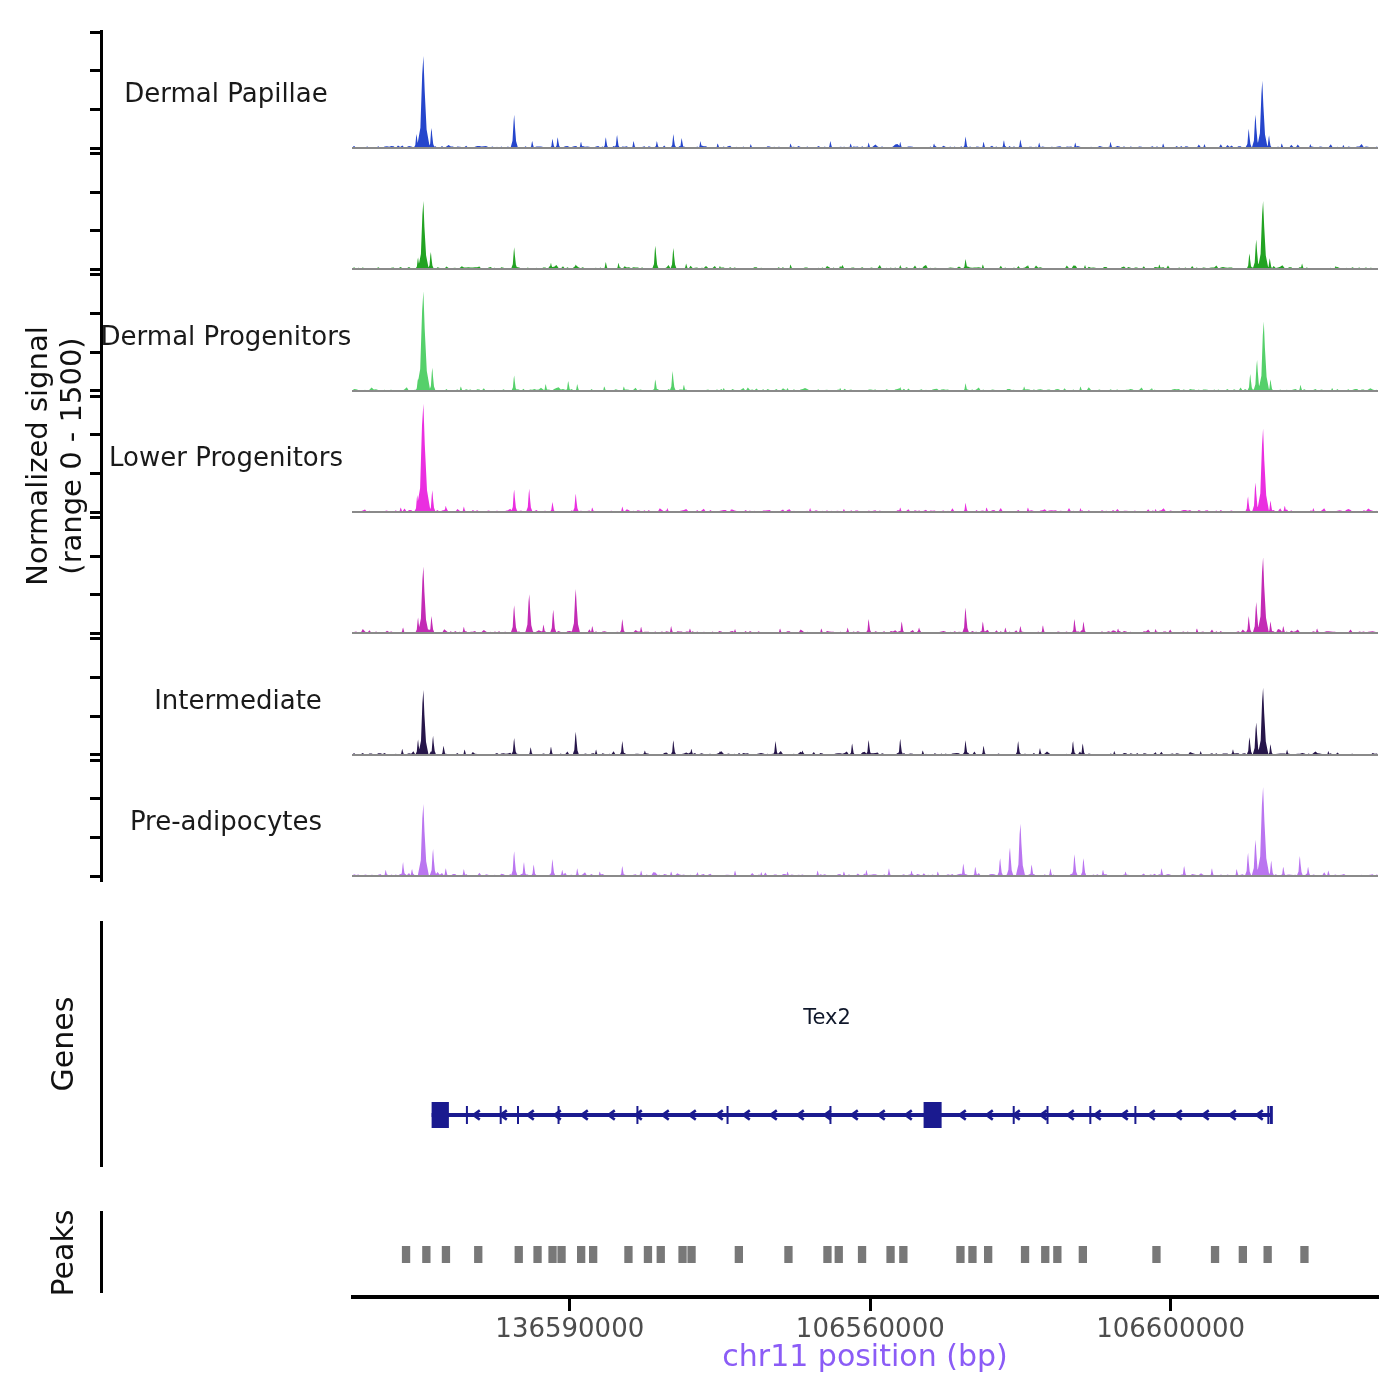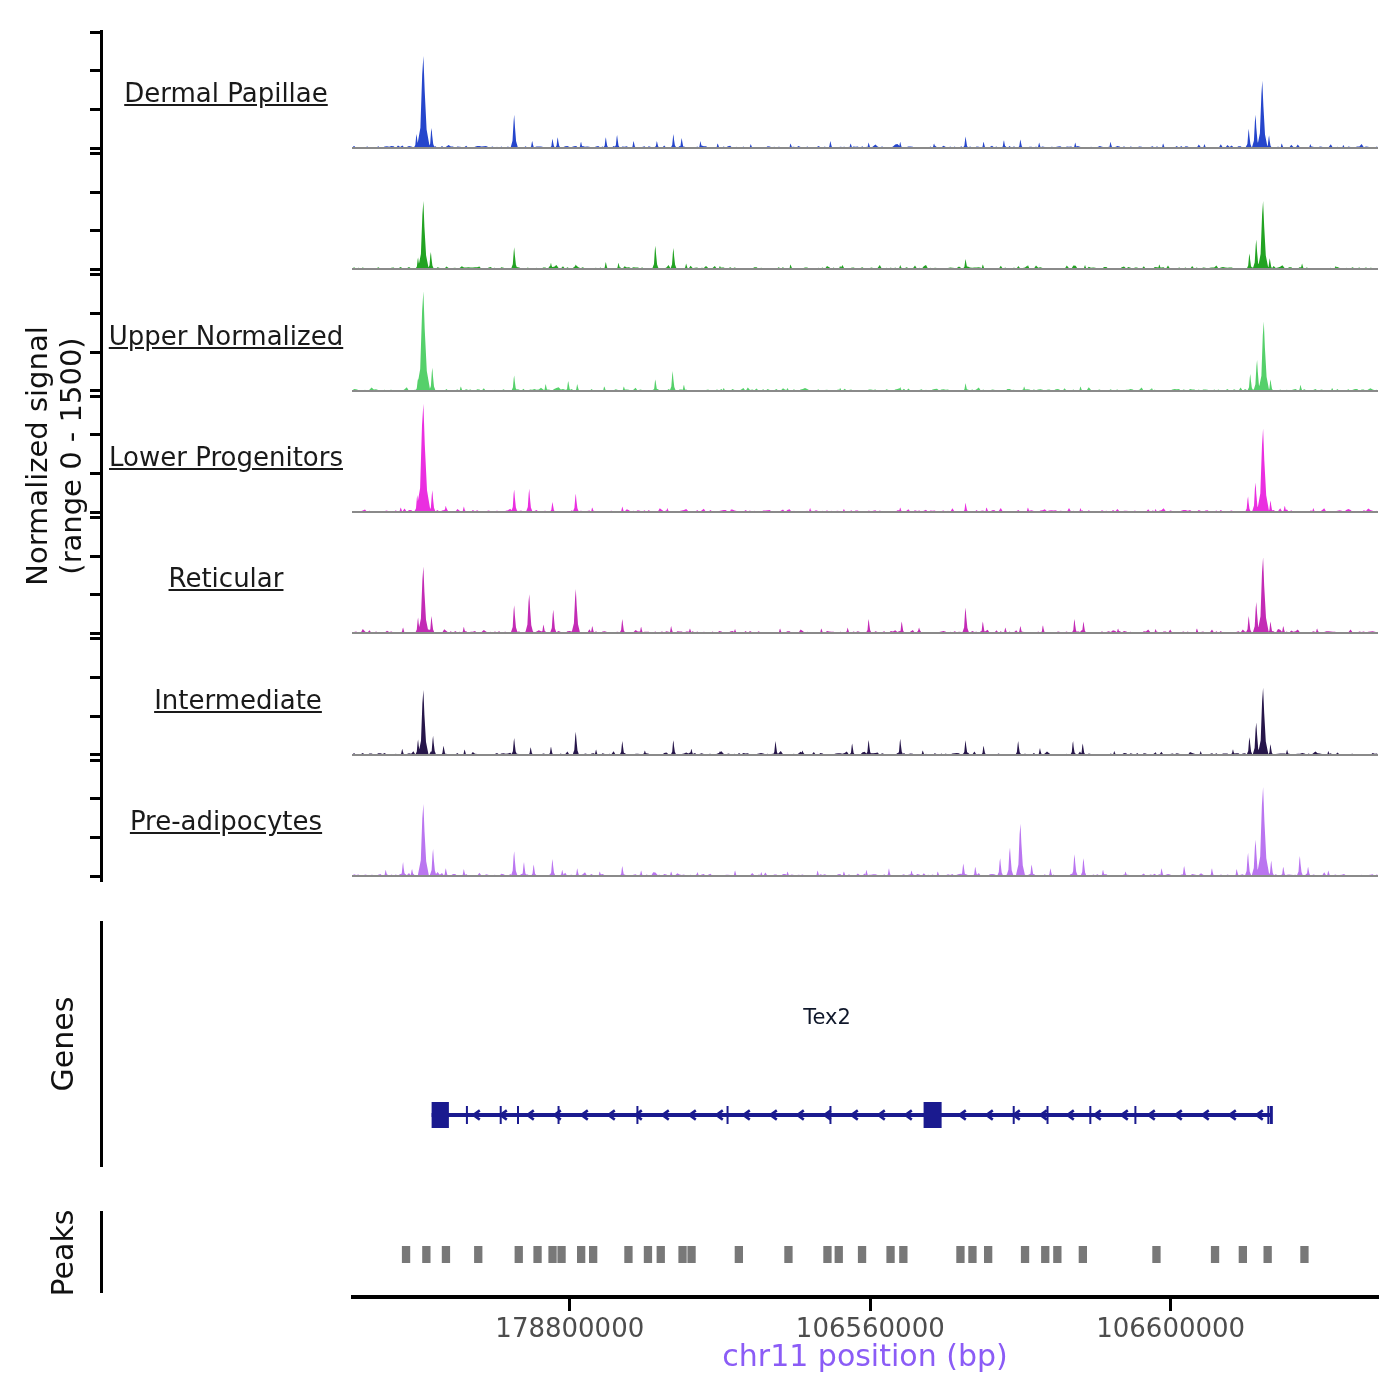--- a/index.html
+++ b/index.html
@@ -3,21 +3,21 @@
 <meta charset="utf-8">
 <style>
   html,body{margin:0;padding:0;background:#ffffff;}
   body{width:1400px;height:1400px;overflow:hidden;
        font-family:"DejaVu Sans","Liberation Sans",sans-serif;color:#1a1a1a;}
   #figure{position:relative;width:1400px;height:1400px;background:#fff;}
   .abs{position:absolute;}
   .rot{transform:translate(-50%,-50%) rotate(-90deg);transform-origin:center center;}
   .ylab{font-size:29px;line-height:34px;text-align:center;color:#111;white-space:nowrap;}
   .seclab{font-size:30px;color:#111;white-space:nowrap;}
-  .tracklab{width:252px;text-align:center;font-size:26px;line-height:32px;color:#1a1a1a;white-space:nowrap;text-decoration:underline;}
+  .tracklab{width:252px;text-align:center;font-size:26px;line-height:32px;color:#1a1a1a;white-space:nowrap;}
   .spine{background:#000;}
   .ytick{background:#000;height:3px;width:11px;}
   .xaxis-line{background:#000;height:4px;}
   .xtick{background:#000;width:3px;height:12px;}
   .xticklab{font-size:26px;color:#4d4d4d;transform:translateX(-50%);white-space:nowrap;}
   .xtitle{font-size:30px;color:#8b5cf6;transform:translateX(-50%);white-space:nowrap;}
   .genelab{font-size:21px;color:#0f172a;transform:translateX(-50%);white-space:nowrap;}
   svg{display:block;}
 </style>
 </head>
@@ -55,41 +55,40 @@
     </svg>
     <div class="abs ytick" style="left:90px;top:267.8px;"></div>
     <div class="abs ytick" style="left:90px;top:229.2px;"></div>
     <div class="abs ytick" style="left:90px;top:190.5px;"></div>
     <div class="abs ytick" style="left:90px;top:151.8px;"></div>
     <svg width="1026" height="120" style="position: absolute; left: 352px; top: 152.3px;">
       <path d="M0,117L2.0,115.2L4.2,116.8L6.4,115.8L8.6,116.6L10.8,115.5L13.0,116.5L15.2,117.0L17.4,116.7L19.6,117.0L21.8,117.0L24.0,116.7L26.2,115.3L28.4,116.4L30.6,117.0L32.8,116.0L35.0,117.0L37.2,117.0L39.4,115.8L41.6,115.6L43.8,117.0L46.0,117.0L48.2,115.1L50.4,115.9L52.6,116.1L54.8,116.3L57.0,115.0L59.2,116.4L61.4,116.6L63.6,117.0L65.8,116.8L68.0,116.8L70.2,116.9L72.4,116.4L74.6,115.0L76.8,115.7L79.0,117.0L81.2,117.0L83.4,117.0L85.6,115.2L87.8,116.1L90.0,116.1L92.2,117.0L94.4,114.5L96.6,116.1L98.8,116.9L101.0,116.1L103.2,115.7L105.4,116.8L107.6,115.9L109.8,114.2L112.0,115.4L114.2,115.5L116.4,115.2L118.6,115.4L120.8,115.6L123.0,115.3L125.2,115.2L127.4,114.6L129.6,116.9L131.8,117.0L134.0,116.7L136.2,115.8L138.4,115.1L140.6,116.3L142.8,115.8L145.0,117.0L147.2,117.0L149.4,115.2L151.6,115.8L153.8,117.0L156.0,116.9L158.2,116.8L160.4,117.0L162.6,117.0L164.8,115.1L167.0,115.5L169.2,116.3L171.4,117.0L173.6,117.0L175.8,115.6L178.0,116.7L180.2,115.9L182.4,117.0L184.6,115.8L186.8,117.0L189.0,117.0L191.2,115.4L193.4,115.6L195.6,117.0L197.8,114.0L200.0,115.1L202.2,114.7L204.4,113.0L206.6,116.0L208.8,116.5L211.0,114.2L213.2,117.0L215.4,115.2L217.6,116.6L219.8,117.0L222.0,115.0L224.2,113.6L226.4,115.2L228.6,116.2L230.8,115.3L233.0,116.4L235.2,116.8L237.4,117.0L239.6,116.3L241.8,116.3L244.0,115.8L246.2,117.0L248.4,115.5L250.6,116.9L252.8,116.0L255.0,117.0L257.2,116.5L259.4,116.2L261.6,116.3L263.8,116.2L266.0,117.0L268.2,115.3L270.4,117.0L272.6,114.3L274.8,115.5L277.0,115.3L279.2,116.3L281.4,115.2L283.6,115.5L285.8,115.4L288.0,116.2L290.2,115.5L292.4,116.6L294.6,117.0L296.8,116.9L299.0,115.9L301.2,117.0L303.4,117.0L305.6,115.5L307.8,116.7L310.0,117.0L312.2,116.4L314.4,115.5L316.6,113.1L318.8,117.0L321.0,117.0L323.2,116.4L325.4,116.0L327.6,116.9L329.8,117.0L332.0,115.9L334.2,115.7L336.4,117.0L338.6,113.8L340.8,116.2L343.0,115.8L345.2,115.4L347.4,117.0L349.6,115.8L351.8,116.0L354.0,114.0L356.2,116.1L358.4,116.0L360.6,116.1L362.8,114.0L365.0,117.0L367.2,117.0L369.4,115.4L371.6,115.6L373.8,116.4L376.0,116.6L378.2,115.3L380.4,116.6L382.6,115.5L384.8,116.3L387.0,116.9L389.2,117.0L391.4,116.6L393.6,116.2L395.8,117.0L398.0,116.1L400.2,116.5L402.4,115.3L404.6,115.3L406.8,117.0L409.0,115.7L411.2,116.2L413.4,116.0L415.6,117.0L417.8,117.0L420.0,116.0L422.2,117.0L424.4,117.0L426.6,115.3L428.8,116.6L431.0,115.2L433.2,117.0L435.4,117.0L437.6,116.1L439.8,117.0L442.0,117.0L444.2,117.0L446.4,116.5L448.6,116.4L450.8,116.3L453.0,115.4L455.2,115.5L457.4,116.7L459.6,115.9L461.8,115.9L464.0,117.0L466.2,115.7L468.4,116.4L470.6,115.5L472.8,117.0L475.0,114.0L477.2,115.3L479.4,116.7L481.6,115.6L483.8,117.0L486.0,116.5L488.2,117.0L490.4,113.1L492.6,117.0L494.8,117.0L497.0,117.0L499.2,115.7L501.4,115.4L503.6,116.3L505.8,116.3L508.0,116.2L510.2,115.2L512.4,116.4L514.6,117.0L516.8,117.0L519.0,115.4L521.2,116.1L523.4,116.6L525.6,115.9L527.8,113.1L530.0,117.0L532.2,116.7L534.4,115.8L536.6,117.0L538.8,115.6L541.0,117.0L543.2,115.5L545.4,117.0L547.6,116.1L549.8,115.7L552.0,117.0L554.2,115.2L556.4,116.0L558.6,117.0L560.8,116.5L563.0,113.6L565.2,117.0L567.4,115.7L569.6,117.0L571.8,114.3L574.0,113.0L576.2,117.0L578.4,115.7L580.6,116.8L582.8,115.8L585.0,115.9L587.2,117.0L589.4,116.2L591.6,116.7L593.8,116.2L596.0,116.1L598.2,115.4L600.4,115.8L602.6,116.1L604.8,115.9L607.0,114.5L609.2,115.9L611.4,116.0L613.6,114.7L615.8,114.6L618.0,115.4L620.2,115.8L622.4,115.6L624.6,115.5L626.8,115.3L629.0,115.8L631.2,117.0L633.4,117.0L635.6,116.9L637.8,115.9L640.0,116.6L642.2,117.0L644.4,116.9L646.6,117.0L648.8,113.8L651.0,117.0L653.2,115.4L655.4,117.0L657.6,116.0L659.8,117.0L662.0,115.5L664.2,117.0L666.4,114.1L668.6,116.9L670.8,116.0L673.0,115.4L675.2,113.7L677.4,116.7L679.6,117.0L681.8,116.7L684.0,113.5L686.2,115.7L688.4,115.2L690.6,116.0L692.8,117.0L695.0,116.4L697.2,117.0L699.4,117.0L701.6,116.5L703.8,116.3L706.0,117.0L708.2,116.2L710.4,116.5L712.6,117.0L714.8,113.4L717.0,116.2L719.2,117.0L721.4,113.5L723.6,113.8L725.8,117.0L728.0,116.7L730.2,116.8L732.4,116.8L734.6,117.0L736.8,114.7L739.0,115.7L741.2,115.6L743.4,115.8L745.6,117.0L747.8,116.8L750.0,116.5L752.2,115.1L754.4,115.1L756.6,117.0L758.8,117.0L761.0,116.9L763.2,116.3L765.4,116.7L767.6,116.9L769.8,115.3L772.0,114.6L774.2,116.4L776.4,115.1L778.6,115.7L780.8,116.7L783.0,115.5L785.2,115.5L787.4,116.9L789.6,117.0L791.8,114.3L794.0,117.0L796.2,116.3L798.4,116.3L800.6,117.0L802.8,115.0L805.0,115.2L807.2,115.7L809.4,115.4L811.6,115.3L813.8,117.0L816.0,113.6L818.2,117.0L820.4,116.8L822.6,117.0L824.8,117.0L827.0,115.4L829.2,116.2L831.4,116.5L833.6,115.5L835.8,117.0L838.0,117.0L840.2,113.9L842.4,117.0L844.6,115.6L846.8,116.6L849.0,116.4L851.2,115.5L853.4,115.7L855.6,117.0L857.8,115.7L860.0,115.5L862.2,115.5L864.4,113.6L866.6,116.8L868.8,115.4L871.0,115.1L873.2,115.5L875.4,115.8L877.6,115.4L879.8,115.6L882.0,116.5L884.2,116.7L886.4,116.5L888.6,116.7L890.8,116.2L893.0,116.6L895.2,116.2L897.4,115.4L899.6,115.2L901.8,115.8L904.0,115.3L906.2,115.4L908.4,114.3L910.6,117.0L912.8,116.3L915.0,116.5L917.2,116.3L919.4,117.0L921.6,113.9L923.8,116.1L926.0,115.4L928.2,114.7L930.4,113.3L932.6,116.0L934.8,117.0L937.0,115.2L939.2,115.3L941.4,116.7L943.6,116.9L945.8,116.4L948.0,115.0L950.2,116.2L952.4,117.0L954.6,115.4L956.8,116.3L959.0,117.0L961.2,117.0L963.4,116.5L965.6,116.3L967.8,116.0L970.0,117.0L972.2,117.0L974.4,117.0L976.6,117.0L978.8,115.7L981.0,117.0L983.2,115.6L985.4,115.1L987.6,115.9L989.8,117.0L992.0,117.0L994.2,115.7L996.4,117.0L998.6,116.3L1000.8,115.3L1003.0,117.0L1005.2,116.2L1007.4,115.4L1009.6,117.0L1011.8,116.2L1014.0,115.4L1016.2,116.6L1018.4,115.7L1020.6,115.9L1022.8,117.0L1025.0,116.7L1026,117Z" fill="#22a322" stroke="none"></path>
       <path d="M63.3,117L64.9,114.4L65.6,107.7L66.1,105.4L66.6,109.8L67.5,114.7L68.8,117ZM65.9,117L68.9,102.0L70.4,62.6L71.4,48.9L72.4,74.8L74.1,103.4L76.8,117ZM75.9,117L77.5,113.3L78.3,103.4L78.9,100.0L79.5,106.5L80.4,113.6L81.9,117ZM159.0,117L160.8,112.2L161.7,99.7L162.2,95.3L162.9,103.6L163.9,112.7L165.5,117ZM196.5,117L197.9,115.6L198.6,112.1L199.0,110.8L199.5,113.2L200.3,115.8L201.5,117ZM221.4,117L222.7,116.0L223.4,113.3L223.8,112.4L224.3,114.1L225.0,116.1L226.2,117ZM251.3,117L252.7,115.5L253.4,111.4L253.9,110.0L254.4,112.7L255.1,115.6L256.4,117ZM264.1,117L265.5,115.6L266.2,112.1L266.6,110.8L267.1,113.2L267.9,115.8L269.1,117ZM300.1,117L302.0,111.9L302.8,98.4L303.4,93.8L304.1,102.6L305.1,112.4L306.7,117ZM318.3,117L320.0,112.4L320.9,100.3L321.5,96.1L322.1,104.1L323.1,112.8L324.7,117ZM331.8,117L333.1,115.8L333.8,112.7L334.2,111.6L334.7,113.6L335.5,115.9L336.7,117ZM365.7,117L367.0,116.3L367.6,114.5L368.0,113.9L368.5,115.1L369.2,116.4L370.4,117ZM436.2,117L437.6,116.0L438.2,113.3L438.6,112.4L439.1,114.1L439.9,116.1L441.1,117ZM485.9,117L487.2,116.3L487.8,114.5L488.2,113.9L488.7,115.1L489.4,116.4L490.6,117ZM545.9,117L547.2,116.1L547.9,113.9L548.3,113.1L548.8,114.6L549.5,116.2L550.7,117ZM611.0,117L612.4,114.8L613.2,109.0L613.6,106.9L614.2,110.8L615.0,115.0L616.3,117ZM628.5,117L629.8,116.0L630.5,113.3L630.9,112.4L631.4,114.1L632.1,116.1L633.3,117ZM673.6,117L674.9,116.1L675.6,113.9L676.0,113.1L676.5,114.6L677.2,116.2L678.4,117ZM730.7,117L732.0,116.1L732.6,113.9L733.1,113.1L733.5,114.6L734.3,116.2L735.5,117ZM805.0,117L806.3,116.0L807.0,113.3L807.4,112.4L807.9,114.1L808.6,116.1L809.9,117ZM894.6,117L896.2,113.6L897.0,104.6L897.6,101.5L898.1,107.4L899.0,113.9L900.5,117ZM900.7,117L902.7,110.5L903.7,93.5L904.3,87.6L905.0,98.8L906.1,111.1L907.9,117ZM905.7,117L908.6,102.0L910.1,62.6L911.1,48.9L912.2,74.8L913.8,103.4L916.5,117ZM915.1,117L916.6,114.6L917.4,108.3L917.8,106.2L918.4,110.3L919.2,114.8L920.6,117ZM947.7,117L949.0,115.8L949.7,112.7L950.1,111.6L950.6,113.6L951.4,115.9L952.6,117ZM981.6,117L982.9,116.3L983.5,114.5L983.9,113.9L984.4,115.1L985.1,116.4L986.3,117Z" fill="#22a322" stroke="none"></path>
       <line x1="0" y1="117" x2="1026" y2="117" stroke="#8a8a8a" stroke-width="1.8"></line>
     </svg>
-    <div class="abs tracklab" style="left:100px;top:319.7px;">Upper Normalized</div>
+    <div class="abs tracklab" style="left:100px;top:319.7px;">Dermal Progenitors</div>
     <div class="abs ytick" style="left:90px;top:389.2px;"></div>
     <div class="abs ytick" style="left:90px;top:350.5px;"></div>
     <div class="abs ytick" style="left:90px;top:311.8px;"></div>
     <div class="abs ytick" style="left:90px;top:273.2px;"></div>
     <svg width="1026" height="120" style="position: absolute; left: 352px; top: 273.7px;">
       <path d="M0,117L2.0,115.1L4.2,115.3L6.4,115.9L8.6,117.0L10.8,116.8L13.0,115.7L15.2,117.0L17.4,115.8L19.6,113.4L21.8,115.6L24.0,115.2L26.2,116.0L28.4,117.0L30.6,116.2L32.8,115.7L35.0,116.8L37.2,116.1L39.4,115.7L41.6,116.9L43.8,115.9L46.0,116.4L48.2,116.2L50.4,116.7L52.6,115.2L54.8,113.3L57.0,117.0L59.2,117.0L61.4,116.1L63.6,115.7L65.8,117.0L68.0,117.0L70.2,116.8L72.4,115.7L74.6,116.8L76.8,115.7L79.0,115.1L81.2,116.2L83.4,117.0L85.6,117.0L87.8,117.0L90.0,116.2L92.2,117.0L94.4,115.0L96.6,117.0L98.8,117.0L101.0,117.0L103.2,116.2L105.4,115.5L107.6,116.6L109.8,116.5L112.0,116.2L114.2,115.3L116.4,115.9L118.6,115.5L120.8,117.0L123.0,117.0L125.2,115.2L127.4,115.4L129.6,116.8L131.8,114.2L134.0,116.9L136.2,116.8L138.4,116.1L140.6,117.0L142.8,115.8L145.0,117.0L147.2,117.0L149.4,116.6L151.6,115.3L153.8,116.7L156.0,116.1L158.2,116.8L160.4,117.0L162.6,117.0L164.8,115.3L167.0,115.5L169.2,117.0L171.4,114.7L173.6,116.9L175.8,117.0L178.0,115.4L180.2,115.8L182.4,115.1L184.6,115.7L186.8,115.6L189.0,113.7L191.2,115.4L193.4,116.8L195.6,115.4L197.8,115.7L200.0,116.5L202.2,115.1L204.4,114.0L206.6,113.3L208.8,115.6L211.0,115.1L213.2,115.7L215.4,116.1L217.6,115.9L219.8,115.0L222.0,117.0L224.2,115.8L226.4,116.8L228.6,117.0L230.8,116.5L233.0,117.0L235.2,116.7L237.4,116.9L239.6,115.1L241.8,117.0L244.0,116.3L246.2,116.7L248.4,116.9L250.6,116.4L252.8,116.1L255.0,116.7L257.2,115.9L259.4,117.0L261.6,116.2L263.8,115.3L266.0,115.9L268.2,116.0L270.4,117.0L272.6,115.4L274.8,115.4L277.0,115.8L279.2,117.0L281.4,115.7L283.6,113.8L285.8,117.0L288.0,115.5L290.2,115.9L292.4,116.4L294.6,116.4L296.8,116.7L299.0,116.5L301.2,115.7L303.4,115.5L305.6,115.1L307.8,116.5L310.0,116.1L312.2,117.0L314.4,117.0L316.6,115.1L318.8,116.5L321.0,116.2L323.2,116.4L325.4,116.7L327.6,115.4L329.8,115.5L332.0,116.3L334.2,115.5L336.4,117.0L338.6,116.2L340.8,116.9L343.0,116.3L345.2,116.5L347.4,117.0L349.6,117.0L351.8,116.4L354.0,116.1L356.2,115.4L358.4,117.0L360.6,116.5L362.8,116.5L365.0,115.4L367.2,116.5L369.4,115.1L371.6,117.0L373.8,115.9L376.0,116.1L378.2,117.0L380.4,115.0L382.6,115.9L384.8,117.0L387.0,116.7L389.2,115.4L391.4,114.1L393.6,117.0L395.8,113.4L398.0,115.9L400.2,115.6L402.4,116.2L404.6,114.4L406.8,117.0L409.0,116.5L411.2,115.2L413.4,117.0L415.6,115.1L417.8,116.0L420.0,117.0L422.2,116.3L424.4,115.0L426.6,116.7L428.8,116.6L431.0,114.2L433.2,115.8L435.4,115.7L437.6,116.9L439.8,116.8L442.0,115.2L444.2,117.0L446.4,116.7L448.6,115.6L450.8,115.1L453.0,114.1L455.2,115.1L457.4,116.2L459.6,117.0L461.8,116.7L464.0,117.0L466.2,115.3L468.4,117.0L470.6,117.0L472.8,116.0L475.0,115.8L477.2,116.2L479.4,116.3L481.6,117.0L483.8,116.7L486.0,115.5L488.2,116.0L490.4,116.9L492.6,114.7L494.8,116.5L497.0,115.9L499.2,115.6L501.4,117.0L503.6,117.0L505.8,117.0L508.0,117.0L510.2,116.8L512.4,117.0L514.6,117.0L516.8,115.5L519.0,115.5L521.2,116.1L523.4,115.4L525.6,117.0L527.8,115.9L530.0,117.0L532.2,117.0L534.4,115.3L536.6,116.0L538.8,116.8L541.0,117.0L543.2,115.4L545.4,115.1L547.6,114.2L549.8,116.6L552.0,114.7L554.2,117.0L556.4,114.5L558.6,116.8L560.8,116.0L563.0,117.0L565.2,116.0L567.4,115.9L569.6,115.2L571.8,117.0L574.0,115.8L576.2,116.9L578.4,117.0L580.6,115.6L582.8,115.0L585.0,114.8L587.2,116.6L589.4,115.4L591.6,115.3L593.8,115.8L596.0,115.6L598.2,116.7L600.4,116.0L602.6,117.0L604.8,117.0L607.0,116.0L609.2,116.4L611.4,116.6L613.6,115.2L615.8,115.4L618.0,116.4L620.2,115.6L622.4,116.6L624.6,115.2L626.8,113.4L629.0,117.0L631.2,115.6L633.4,117.0L635.6,116.8L637.8,116.7L640.0,115.6L642.2,115.8L644.4,117.0L646.6,116.2L648.8,116.3L651.0,116.1L653.2,117.0L655.4,115.1L657.6,115.0L659.8,116.1L662.0,115.7L664.2,117.0L666.4,116.8L668.6,117.0L670.8,115.5L673.0,115.6L675.2,115.3L677.4,115.6L679.6,116.4L681.8,115.6L684.0,116.2L686.2,115.6L688.4,115.3L690.6,115.7L692.8,117.0L695.0,115.8L697.2,115.4L699.4,116.3L701.6,116.5L703.8,115.2L706.0,115.1L708.2,116.0L710.4,117.0L712.6,114.2L714.8,117.0L717.0,116.2L719.2,116.8L721.4,115.5L723.6,117.0L725.8,116.8L728.0,115.7L730.2,117.0L732.4,116.1L734.6,116.6L736.8,113.3L739.0,116.0L741.2,116.6L743.4,116.5L745.6,116.0L747.8,115.6L750.0,116.9L752.2,116.2L754.4,117.0L756.6,116.5L758.8,115.3L761.0,117.0L763.2,116.3L765.4,115.6L767.6,116.9L769.8,116.6L772.0,116.4L774.2,115.7L776.4,115.8L778.6,115.1L780.8,115.5L783.0,117.0L785.2,116.3L787.4,115.8L789.6,113.5L791.8,117.0L794.0,116.3L796.2,117.0L798.4,115.3L800.6,116.2L802.8,115.8L805.0,116.5L807.2,117.0L809.4,116.2L811.6,116.1L813.8,116.7L816.0,116.3L818.2,116.6L820.4,115.6L822.6,115.0L824.8,115.3L827.0,115.0L829.2,117.0L831.4,115.4L833.6,116.0L835.8,117.0L838.0,115.1L840.2,115.4L842.4,115.6L844.6,116.9L846.8,115.5L849.0,117.0L851.2,115.5L853.4,115.6L855.6,115.8L857.8,117.0L860.0,117.0L862.2,115.6L864.4,116.5L866.6,115.6L868.8,117.0L871.0,115.9L873.2,116.5L875.4,115.1L877.6,116.7L879.8,117.0L882.0,115.2L884.2,116.3L886.4,116.9L888.6,113.5L890.8,117.0L893.0,115.1L895.2,116.3L897.4,117.0L899.6,115.8L901.8,115.6L904.0,116.2L906.2,116.7L908.4,116.9L910.6,114.5L912.8,115.7L915.0,115.7L917.2,117.0L919.4,116.4L921.6,117.0L923.8,116.7L926.0,116.9L928.2,115.5L930.4,116.9L932.6,116.4L934.8,115.7L937.0,116.4L939.2,116.3L941.4,115.6L943.6,115.1L945.8,116.5L948.0,116.9L950.2,116.3L952.4,115.3L954.6,116.6L956.8,116.2L959.0,116.3L961.2,116.1L963.4,115.0L965.6,116.6L967.8,116.1L970.0,115.6L972.2,117.0L974.4,117.0L976.6,117.0L978.8,116.2L981.0,116.3L983.2,117.0L985.4,115.0L987.6,117.0L989.8,117.0L992.0,115.9L994.2,116.6L996.4,115.3L998.6,117.0L1000.8,115.8L1003.0,115.1L1005.2,115.1L1007.4,117.0L1009.6,115.5L1011.8,115.4L1014.0,117.0L1016.2,115.6L1018.4,114.2L1020.6,115.6L1022.8,116.2L1025.0,115.7L1026,117Z" fill="#55d06a" stroke="none"></path>
       <path d="M63.3,117L64.8,114.3L65.6,107.1L66.1,104.6L66.7,109.3L67.5,114.5L68.9,117ZM64.4,117L68.2,95.1L70.1,37.2L71.4,17.2L72.7,55.1L74.8,97.0L78.3,117ZM77.1,117L78.9,111.9L79.8,98.4L80.4,93.8L81.0,102.6L82.0,112.4L83.7,117ZM106.5,117L107.8,116.0L108.5,113.3L108.9,112.4L109.4,114.1L110.1,116.1L111.3,117ZM159.3,117L160.9,113.6L161.7,104.6L162.2,101.5L162.8,107.4L163.7,113.9L165.2,117ZM191.3,117L192.6,115.5L193.3,111.4L193.8,110.0L194.3,112.7L195.0,115.6L196.3,117ZM213.6,117L215.1,114.8L215.8,109.0L216.3,106.9L216.9,110.8L217.7,115.0L219.0,117ZM222.8,117L224.2,115.5L224.9,111.4L225.3,110.0L225.8,112.7L226.6,115.6L227.9,117ZM249.9,117L251.3,116.0L251.9,113.3L252.4,112.4L252.9,114.1L253.6,116.1L254.8,117ZM269.5,117L270.8,116.0L271.5,113.3L271.9,112.4L272.4,114.1L273.1,116.1L274.3,117ZM300.7,117L302.2,114.4L302.9,107.7L303.4,105.4L304.0,109.8L304.8,114.7L306.2,117ZM317.6,117L319.3,112.6L320.2,100.9L320.7,96.9L321.3,104.5L322.3,113.0L323.9,117ZM329.5,117L330.9,115.6L331.5,112.1L332.0,110.8L332.5,113.2L333.2,115.8L334.5,117ZM369.4,117L370.7,116.3L371.4,114.5L371.8,113.9L372.3,115.1L373.0,116.4L374.1,117ZM433.3,117L434.6,116.3L435.2,114.5L435.6,113.9L436.1,115.1L436.8,116.4L438.0,117ZM485.9,117L487.2,116.3L487.8,114.5L488.2,113.9L488.7,115.1L489.4,116.4L490.6,117ZM545.9,117L547.2,116.1L547.9,113.9L548.3,113.1L548.8,114.6L549.5,116.2L550.7,117ZM611.1,117L612.5,115.3L613.2,110.8L613.6,109.3L614.2,112.2L614.9,115.5L616.2,117ZM669.8,117L671.1,116.0L671.8,113.3L672.2,112.4L672.7,114.1L673.4,116.1L674.7,117ZM726.1,117L727.5,116.0L728.1,113.3L728.6,112.4L729.0,114.1L729.8,116.1L731.0,117ZM797.6,117L798.9,116.3L799.5,114.5L799.9,113.9L800.4,115.1L801.1,116.4L802.3,117ZM895.3,117L897.0,113.3L897.8,103.4L898.3,100.0L898.9,106.5L899.8,113.6L901.3,117ZM901.4,117L903.4,110.2L904.4,92.3L905.1,86.1L905.8,97.8L906.9,110.8L908.7,117ZM906.3,117L909.4,101.7L910.8,61.3L911.8,47.4L912.9,73.8L914.6,103.1L917.3,117ZM915.8,117L917.4,114.4L918.1,107.7L918.6,105.4L919.1,109.8L920.0,114.7L921.3,117ZM946.1,117L947.5,115.6L948.2,112.1L948.6,110.8L949.1,113.2L949.9,115.8L951.1,117ZM977.8,117L979.1,116.3L979.8,114.5L980.2,113.9L980.7,115.1L981.4,116.4L982.5,117Z" fill="#55d06a" stroke="none"></path>
       <line x1="0" y1="117" x2="1026" y2="117" stroke="#8a8a8a" stroke-width="1.8"></line>
     </svg>
     <div class="abs tracklab" style="left:100px;top:441.0px;">Lower Progenitors</div>
     <div class="abs ytick" style="left:90px;top:510.5px;"></div>
     <div class="abs ytick" style="left:90px;top:471.8px;"></div>
     <div class="abs ytick" style="left:90px;top:433.2px;"></div>
     <div class="abs ytick" style="left:90px;top:394.5px;"></div>
     <svg width="1026" height="120" style="position: absolute; left: 352px; top: 395px;">
       <path d="M0,117L2.0,116.3L4.2,116.0L6.4,116.3L8.6,116.2L10.8,115.6L13.0,114.6L15.2,117.0L17.4,115.8L19.6,117.0L21.8,117.0L24.0,116.5L26.2,117.0L28.4,116.2L30.6,115.9L32.8,116.1L35.0,115.6L37.2,117.0L39.4,117.0L41.6,117.0L43.8,115.2L46.0,116.9L48.2,115.4L50.4,116.6L52.6,113.5L54.8,117.0L57.0,115.0L59.2,115.0L61.4,117.0L63.6,115.0L65.8,116.9L68.0,115.5L70.2,115.7L72.4,115.8L74.6,116.0L76.8,116.7L79.0,115.3L81.2,115.5L83.4,116.2L85.6,115.1L87.8,116.9L90.0,115.6L92.2,115.1L94.4,113.3L96.6,117.0L98.8,116.6L101.0,116.4L103.2,117.0L105.4,114.1L107.6,115.8L109.8,117.0L112.0,115.5L114.2,115.9L116.4,116.1L118.6,116.9L120.8,115.1L123.0,116.3L125.2,115.3L127.4,116.6L129.6,117.0L131.8,117.0L134.0,116.5L136.2,115.5L138.4,116.1L140.6,116.2L142.8,116.9L145.0,115.4L147.2,117.0L149.4,117.0L151.6,117.0L153.8,115.7L156.0,115.3L158.2,113.7L160.4,116.0L162.6,115.1L164.8,115.7L167.0,115.9L169.2,115.4L171.4,116.9L173.6,116.2L175.8,117.0L178.0,116.7L180.2,116.5L182.4,116.0L184.6,115.1L186.8,117.0L189.0,116.0L191.2,115.9L193.4,115.7L195.6,116.7L197.8,117.0L200.0,116.0L202.2,117.0L204.4,117.0L206.6,117.0L208.8,117.0L211.0,116.4L213.2,117.0L215.4,116.3L217.6,117.0L219.8,115.3L222.0,117.0L224.2,117.0L226.4,116.7L228.6,115.8L230.8,115.9L233.0,116.2L235.2,116.1L237.4,115.6L239.6,116.7L241.8,115.7L244.0,116.4L246.2,116.9L248.4,117.0L250.6,115.9L252.8,117.0L255.0,117.0L257.2,116.3L259.4,115.8L261.6,116.2L263.8,116.5L266.0,116.6L268.2,116.8L270.4,115.9L272.6,116.6L274.8,114.2L277.0,115.2L279.2,117.0L281.4,115.8L283.6,116.6L285.8,115.3L288.0,115.8L290.2,117.0L292.4,115.2L294.6,117.0L296.8,115.0L299.0,117.0L301.2,117.0L303.4,116.0L305.6,117.0L307.8,113.3L310.0,115.1L312.2,116.5L314.4,115.2L316.6,117.0L318.8,116.4L321.0,117.0L323.2,116.5L325.4,116.8L327.6,116.1L329.8,115.5L332.0,115.1L334.2,113.9L336.4,116.3L338.6,116.9L340.8,117.0L343.0,117.0L345.2,115.0L347.4,117.0L349.6,115.6L351.8,113.8L354.0,117.0L356.2,117.0L358.4,115.0L360.6,116.8L362.8,116.2L365.0,116.8L367.2,116.0L369.4,115.6L371.6,115.0L373.8,115.1L376.0,117.0L378.2,116.3L380.4,114.4L382.6,115.6L384.8,116.0L387.0,116.7L389.2,116.9L391.4,116.8L393.6,115.0L395.8,116.4L398.0,115.5L400.2,117.0L402.4,115.8L404.6,117.0L406.8,116.3L409.0,117.0L411.2,115.6L413.4,115.5L415.6,115.3L417.8,115.1L420.0,117.0L422.2,117.0L424.4,117.0L426.6,116.9L428.8,115.7L431.0,114.4L433.2,117.0L435.4,115.1L437.6,114.2L439.8,116.9L442.0,115.7L444.2,116.9L446.4,116.2L448.6,116.4L450.8,116.0L453.0,116.2L455.2,115.7L457.4,117.0L459.6,115.7L461.8,116.2L464.0,115.3L466.2,116.1L468.4,117.0L470.6,115.7L472.8,117.0L475.0,115.3L477.2,117.0L479.4,115.8L481.6,116.7L483.8,116.1L486.0,115.7L488.2,117.0L490.4,117.0L492.6,115.7L494.8,116.5L497.0,117.0L499.2,115.2L501.4,116.8L503.6,115.6L505.8,115.5L508.0,117.0L510.2,116.5L512.4,117.0L514.6,116.9L516.8,115.4L519.0,116.6L521.2,115.7L523.4,115.2L525.6,117.0L527.8,115.6L530.0,116.6L532.2,116.9L534.4,117.0L536.6,116.1L538.8,117.0L541.0,115.9L543.2,117.0L545.4,115.3L547.6,115.2L549.8,117.0L552.0,117.0L554.2,116.1L556.4,114.3L558.6,117.0L560.8,116.6L563.0,115.3L565.2,116.1L567.4,115.5L569.6,117.0L571.8,115.7L574.0,114.7L576.2,116.9L578.4,115.6L580.6,115.7L582.8,115.6L585.0,117.0L587.2,116.3L589.4,116.1L591.6,115.4L593.8,117.0L596.0,115.8L598.2,117.0L600.4,113.2L602.6,116.7L604.8,116.6L607.0,116.8L609.2,116.0L611.4,116.4L613.6,117.0L615.8,117.0L618.0,116.6L620.2,116.8L622.4,117.0L624.6,115.1L626.8,117.0L629.0,115.8L631.2,115.5L633.4,116.9L635.6,115.5L637.8,117.0L640.0,115.2L642.2,115.1L644.4,116.7L646.6,116.3L648.8,113.0L651.0,117.0L653.2,116.1L655.4,117.0L657.6,116.2L659.8,117.0L662.0,117.0L664.2,116.3L666.4,115.1L668.6,117.0L670.8,117.0L673.0,117.0L675.2,115.9L677.4,115.8L679.6,115.3L681.8,116.0L684.0,117.0L686.2,117.0L688.4,115.6L690.6,115.3L692.8,114.3L695.0,116.3L697.2,115.4L699.4,115.3L701.6,115.6L703.8,115.2L706.0,116.4L708.2,115.7L710.4,116.0L712.6,116.5L714.8,117.0L717.0,113.1L719.2,116.8L721.4,115.8L723.6,116.8L725.8,116.2L728.0,117.0L730.2,115.3L732.4,117.0L734.6,117.0L736.8,115.3L739.0,116.7L741.2,117.0L743.4,117.0L745.6,116.9L747.8,116.4L750.0,115.3L752.2,116.3L754.4,115.7L756.6,116.4L758.8,117.0L761.0,115.1L763.2,116.4L765.4,113.9L767.6,116.6L769.8,117.0L772.0,115.7L774.2,115.7L776.4,115.9L778.6,116.1L780.8,116.4L783.0,115.5L785.2,117.0L787.4,116.9L789.6,117.0L791.8,116.0L794.0,116.8L796.2,114.3L798.4,117.0L800.6,115.5L802.8,116.2L805.0,116.8L807.2,115.7L809.4,115.3L811.6,113.3L813.8,116.2L816.0,117.0L818.2,115.6L820.4,115.9L822.6,116.0L824.8,116.6L827.0,117.0L829.2,115.7L831.4,115.1L833.6,115.1L835.8,115.8L838.0,115.1L840.2,116.4L842.4,116.2L844.6,116.7L846.8,115.0L849.0,116.1L851.2,117.0L853.4,115.5L855.6,115.2L857.8,117.0L860.0,117.0L862.2,116.5L864.4,115.5L866.6,116.9L868.8,115.1L871.0,116.5L873.2,117.0L875.4,117.0L877.6,116.0L879.8,115.6L882.0,117.0L884.2,117.0L886.4,116.1L888.6,116.2L890.8,116.8L893.0,116.2L895.2,116.9L897.4,115.7L899.6,116.2L901.8,115.5L904.0,116.9L906.2,113.8L908.4,117.0L910.6,117.0L912.8,113.4L915.0,116.4L917.2,116.7L919.4,115.8L921.6,115.1L923.8,116.5L926.0,116.3L928.2,113.3L930.4,117.0L932.6,116.8L934.8,114.2L937.0,117.0L939.2,115.2L941.4,117.0L943.6,116.4L945.8,116.5L948.0,117.0L950.2,116.4L952.4,116.5L954.6,117.0L956.8,117.0L959.0,115.2L961.2,117.0L963.4,116.1L965.6,116.2L967.8,116.6L970.0,115.2L972.2,113.3L974.4,117.0L976.6,117.0L978.8,117.0L981.0,117.0L983.2,116.3L985.4,115.7L987.6,115.3L989.8,115.7L992.0,117.0L994.2,115.0L996.4,114.0L998.6,115.1L1000.8,117.0L1003.0,117.0L1005.2,116.9L1007.4,116.0L1009.6,116.7L1011.8,115.3L1014.0,116.0L1016.2,113.5L1018.4,115.0L1020.6,115.8L1022.8,116.4L1025.0,115.7L1026,117Z" fill="#ea2fe0" stroke="none"></path>
       <path d="M46.4,117L47.7,116.0L48.4,113.3L48.8,112.4L49.3,114.1L50.0,116.1L51.2,117ZM62.3,117L64.0,113.3L64.8,103.4L65.3,100.0L65.9,106.5L66.8,113.6L68.4,117ZM64.0,117L68.1,93.2L70.0,30.4L71.4,8.7L72.8,49.9L75.0,95.3L78.7,117ZM77.1,117L78.9,112.2L79.8,99.7L80.4,95.3L81.0,103.6L82.0,112.7L83.6,117ZM91.4,117L92.8,115.6L93.4,112.1L93.9,110.8L94.4,113.2L95.1,115.8L96.4,117ZM109.5,117L110.8,115.8L111.5,112.7L111.9,111.6L112.4,113.6L113.1,115.9L114.4,117ZM159.0,117L160.8,112.1L161.6,99.1L162.2,94.6L162.9,103.1L163.9,112.5L165.5,117ZM174.0,117L175.8,111.9L176.7,98.4L177.3,93.8L177.9,102.6L178.9,112.4L180.6,117ZM197.9,117L199.3,114.8L200.1,109.0L200.5,106.9L201.1,110.8L201.9,115.0L203.2,117ZM220.7,117L222.4,112.9L223.3,102.2L223.8,98.4L224.4,105.5L225.4,113.3L226.9,117ZM237.9,117L239.3,116.0L239.9,113.3L240.4,112.4L240.8,114.1L241.6,116.1L242.8,117ZM267.9,117L269.3,115.8L270.0,112.7L270.4,111.6L270.9,113.6L271.6,115.9L272.9,117ZM313.1,117L314.4,116.1L315.0,113.9L315.5,113.1L315.9,114.6L316.7,116.2L317.8,117ZM377.0,117L378.2,116.3L378.9,114.5L379.3,113.9L379.8,115.1L380.5,116.4L381.7,117ZM455.8,117L457.1,116.1L457.7,113.9L458.2,113.1L458.6,114.6L459.4,116.2L460.6,117ZM489.6,117L490.9,116.3L491.5,114.5L492.0,113.9L492.4,115.1L493.1,116.4L494.3,117ZM545.9,117L547.2,116.0L547.9,113.3L548.3,112.4L548.8,114.1L549.5,116.1L550.7,117ZM611.0,117L612.5,115.0L613.2,109.6L613.6,107.7L614.2,111.2L615.0,115.1L616.3,117ZM632.3,117L633.6,116.0L634.2,113.3L634.7,112.4L635.2,114.1L635.9,116.1L637.1,117ZM673.6,117L674.9,116.0L675.6,113.3L676.0,112.4L676.5,114.1L677.2,116.1L678.4,117ZM726.2,117L727.5,116.1L728.1,113.9L728.6,113.1L729.0,114.6L729.8,116.2L730.9,117ZM801.3,117L802.6,116.3L803.3,114.5L803.7,113.9L804.1,115.1L804.8,116.4L806.0,117ZM893.1,117L894.7,113.6L895.5,104.6L896.1,101.5L896.6,107.4L897.5,113.9L899.0,117ZM900.0,117L902.0,110.5L902.9,93.5L903.6,87.6L904.3,98.8L905.4,111.1L907.2,117ZM904.9,117L908.3,98.6L910.0,50.2L911.1,33.5L912.3,65.2L914.2,100.3L917.2,117ZM915.8,117L917.4,114.4L918.1,107.7L918.6,105.4L919.1,109.8L920.0,114.7L921.3,117ZM930.4,117L931.7,115.6L932.4,112.1L932.9,110.8L933.4,113.2L934.1,115.8L935.4,117ZM959.0,117L960.3,116.1L961.0,113.9L961.4,113.1L961.9,114.6L962.6,116.2L963.8,117Z" fill="#ea2fe0" stroke="none"></path>
       <line x1="0" y1="117" x2="1026" y2="117" stroke="#8a8a8a" stroke-width="1.8"></line>
     </svg>
-    <div class="abs tracklab" style="left:100px;top:562.3px;">Reticular</div>
     <div class="abs ytick" style="left:90px;top:631.8px;"></div>
     <div class="abs ytick" style="left:90px;top:593.2px;"></div>
     <div class="abs ytick" style="left:90px;top:554.5px;"></div>
     <div class="abs ytick" style="left:90px;top:515.8px;"></div>
     <svg width="1026" height="120" style="position: absolute; left: 352px; top: 516.3px;">
       <path d="M0,117L2.0,116.1L4.2,115.6L6.4,117.0L8.6,117.0L10.8,113.0L13.0,115.6L15.2,117.0L17.4,114.2L19.6,117.0L21.8,116.8L24.0,115.5L26.2,116.5L28.4,117.0L30.6,116.9L32.8,116.6L35.0,114.7L37.2,116.1L39.4,115.4L41.6,116.6L43.8,117.0L46.0,117.0L48.2,116.6L50.4,115.6L52.6,116.3L54.8,116.7L57.0,117.0L59.2,115.9L61.4,116.1L63.6,116.6L65.8,117.0L68.0,116.2L70.2,117.0L72.4,116.8L74.6,116.7L76.8,113.1L79.0,115.6L81.2,116.6L83.4,116.8L85.6,116.1L87.8,117.0L90.0,117.0L92.2,113.2L94.4,115.1L96.6,116.8L98.8,115.3L101.0,117.0L103.2,115.1L105.4,116.6L107.6,115.8L109.8,117.0L112.0,115.2L114.2,115.3L116.4,116.9L118.6,115.8L120.8,115.7L123.0,115.1L125.2,117.0L127.4,117.0L129.6,116.0L131.8,113.9L134.0,115.5L136.2,117.0L138.4,115.8L140.6,117.0L142.8,115.4L145.0,116.3L147.2,115.3L149.4,116.9L151.6,115.9L153.8,115.7L156.0,117.0L158.2,116.7L160.4,115.3L162.6,113.2L164.8,115.9L167.0,115.4L169.2,116.3L171.4,116.8L173.6,115.7L175.8,115.1L178.0,115.7L180.2,115.1L182.4,116.5L184.6,115.5L186.8,114.3L189.0,115.3L191.2,115.8L193.4,115.6L195.6,116.8L197.8,117.0L200.0,116.8L202.2,115.6L204.4,116.2L206.6,115.1L208.8,116.1L211.0,117.0L213.2,117.0L215.4,115.3L217.6,115.0L219.8,115.4L222.0,116.5L224.2,117.0L226.4,115.8L228.6,116.9L230.8,116.2L233.0,117.0L235.2,117.0L237.4,113.2L239.6,117.0L241.8,117.0L244.0,115.3L246.2,117.0L248.4,117.0L250.6,115.4L252.8,115.3L255.0,116.0L257.2,116.3L259.4,117.0L261.6,116.3L263.8,115.9L266.0,115.8L268.2,117.0L270.4,116.9L272.6,116.3L274.8,116.2L277.0,116.6L279.2,116.9L281.4,116.2L283.6,113.9L285.8,115.4L288.0,115.4L290.2,117.0L292.4,115.8L294.6,115.7L296.8,115.7L299.0,117.0L301.2,116.5L303.4,115.4L305.6,117.0L307.8,116.2L310.0,115.6L312.2,116.5L314.4,115.2L316.6,115.7L318.8,116.5L321.0,116.4L323.2,117.0L325.4,115.2L327.6,115.6L329.8,115.5L332.0,116.8L334.2,115.5L336.4,115.5L338.6,116.4L340.8,115.3L343.0,117.0L345.2,115.5L347.4,116.7L349.6,117.0L351.8,115.7L354.0,116.3L356.2,116.5L358.4,116.8L360.6,115.5L362.8,116.9L365.0,117.0L367.2,115.1L369.4,115.5L371.6,117.0L373.8,116.6L376.0,117.0L378.2,115.6L380.4,115.1L382.6,116.2L384.8,116.1L387.0,117.0L389.2,117.0L391.4,117.0L393.6,115.1L395.8,117.0L398.0,115.0L400.2,116.3L402.4,117.0L404.6,116.5L406.8,115.3L409.0,117.0L411.2,116.5L413.4,116.5L415.6,117.0L417.8,116.9L420.0,116.6L422.2,117.0L424.4,117.0L426.6,116.4L428.8,116.4L431.0,116.3L433.2,116.5L435.4,115.3L437.6,115.3L439.8,117.0L442.0,116.2L444.2,116.6L446.4,117.0L448.6,113.5L450.8,115.0L453.0,117.0L455.2,115.8L457.4,117.0L459.6,116.5L461.8,116.8L464.0,116.1L466.2,116.1L468.4,116.6L470.6,116.6L472.8,117.0L475.0,115.1L477.2,115.5L479.4,115.7L481.6,115.7L483.8,116.9L486.0,117.0L488.2,115.8L490.4,116.2L492.6,116.4L494.8,115.6L497.0,117.0L499.2,117.0L501.4,115.5L503.6,116.3L505.8,115.2L508.0,116.1L510.2,116.7L512.4,117.0L514.6,116.0L516.8,114.2L519.0,116.6L521.2,117.0L523.4,115.3L525.6,115.9L527.8,116.8L530.0,116.2L532.2,115.3L534.4,117.0L536.6,117.0L538.8,115.1L541.0,115.4L543.2,114.2L545.4,115.9L547.6,115.0L549.8,117.0L552.0,115.9L554.2,116.0L556.4,117.0L558.6,115.5L560.8,114.0L563.0,117.0L565.2,115.8L567.4,113.6L569.6,116.8L571.8,117.0L574.0,117.0L576.2,116.1L578.4,117.0L580.6,116.2L582.8,116.6L585.0,116.2L587.2,115.9L589.4,115.4L591.6,115.0L593.8,115.7L596.0,117.0L598.2,115.8L600.4,116.7L602.6,115.3L604.8,116.2L607.0,115.7L609.2,116.1L611.4,116.3L613.6,117.0L615.8,115.6L618.0,116.8L620.2,115.0L622.4,115.9L624.6,115.8L626.8,116.4L629.0,115.2L631.2,117.0L633.4,115.2L635.6,113.8L637.8,117.0L640.0,117.0L642.2,117.0L644.4,114.2L646.6,116.8L648.8,115.2L651.0,117.0L653.2,117.0L655.4,117.0L657.6,115.5L659.8,117.0L662.0,116.3L664.2,114.2L666.4,117.0L668.6,117.0L670.8,115.6L673.0,117.0L675.2,116.4L677.4,115.9L679.6,117.0L681.8,116.8L684.0,117.0L686.2,115.5L688.4,117.0L690.6,116.8L692.8,116.1L695.0,116.6L697.2,116.4L699.4,117.0L701.6,117.0L703.8,116.6L706.0,115.5L708.2,116.0L710.4,117.0L712.6,116.3L714.8,115.4L717.0,117.0L719.2,116.6L721.4,117.0L723.6,117.0L725.8,115.3L728.0,115.9L730.2,113.7L732.4,117.0L734.6,116.0L736.8,117.0L739.0,116.9L741.2,116.6L743.4,117.0L745.6,116.9L747.8,117.0L750.0,115.3L752.2,117.0L754.4,115.9L756.6,115.3L758.8,116.0L761.0,114.3L763.2,115.0L765.4,116.6L767.6,115.1L769.8,116.6L772.0,115.0L774.2,115.6L776.4,116.4L778.6,115.7L780.8,116.5L783.0,117.0L785.2,117.0L787.4,117.0L789.6,117.0L791.8,115.2L794.0,115.5L796.2,113.6L798.4,116.2L800.6,117.0L802.8,117.0L805.0,115.5L807.2,116.9L809.4,116.8L811.6,115.6L813.8,115.6L816.0,116.9L818.2,113.4L820.4,117.0L822.6,116.8L824.8,116.1L827.0,116.3L829.2,116.3L831.4,115.5L833.6,116.4L835.8,115.4L838.0,117.0L840.2,116.7L842.4,116.2L844.6,115.9L846.8,117.0L849.0,115.9L851.2,115.4L853.4,117.0L855.6,115.9L857.8,116.6L860.0,113.6L862.2,117.0L864.4,115.2L866.6,117.0L868.8,115.1L871.0,117.0L873.2,116.3L875.4,116.1L877.6,117.0L879.8,117.0L882.0,117.0L884.2,116.1L886.4,115.2L888.6,116.5L890.8,113.5L893.0,115.7L895.2,115.8L897.4,116.4L899.6,117.0L901.8,116.2L904.0,116.0L906.2,115.4L908.4,116.6L910.6,116.8L912.8,115.4L915.0,115.1L917.2,117.0L919.4,115.2L921.6,115.2L923.8,117.0L926.0,113.1L928.2,113.7L930.4,116.3L932.6,116.8L934.8,115.6L937.0,117.0L939.2,114.6L941.4,115.7L943.6,115.3L945.8,113.6L948.0,116.4L950.2,116.9L952.4,116.4L954.6,116.3L956.8,117.0L959.0,116.4L961.2,115.2L963.4,115.9L965.6,115.2L967.8,116.6L970.0,117.0L972.2,115.9L974.4,115.3L976.6,115.3L978.8,115.5L981.0,115.8L983.2,115.7L985.4,117.0L987.6,116.2L989.8,117.0L992.0,117.0L994.2,117.0L996.4,116.3L998.6,113.5L1000.8,116.7L1003.0,116.6L1005.2,116.4L1007.4,115.6L1009.6,115.9L1011.8,115.6L1014.0,116.5L1016.2,115.8L1018.4,115.4L1020.6,115.3L1022.8,115.7L1025.0,116.2L1026,117Z" fill="#c32bb5" stroke="none"></path>
       <path d="M48.6,117L50.0,115.8L50.6,112.7L51.1,111.6L51.6,113.6L52.3,115.9L53.5,117ZM63.2,117L64.8,113.6L65.6,104.6L66.1,101.5L66.7,107.4L67.6,113.9L69.0,117ZM66.0,117L68.9,102.4L70.4,63.8L71.4,50.5L72.4,75.8L74.0,103.7L76.7,117ZM76.6,117L78.3,113.3L79.1,103.4L79.6,100.0L80.2,106.5L81.1,113.6L82.6,117ZM109.4,117L110.8,115.6L111.5,112.1L111.9,110.8L112.4,113.2L113.2,115.8L114.4,117ZM158.7,117L160.7,110.9L161.6,94.7L162.2,89.2L162.9,99.7L164.0,111.4L165.8,117ZM173.2,117L175.4,108.5L176.5,86.1L177.3,78.3L178.1,93.0L179.3,109.3L181.3,117ZM188.9,117L190.4,115.1L191.1,110.2L191.5,108.5L192.1,111.7L192.8,115.3L194.1,117ZM198.0,117L199.8,111.9L200.7,98.4L201.3,93.8L202.0,102.6L202.9,112.4L204.6,117ZM219.5,117L221.9,107.3L223.1,81.7L223.8,72.9L224.7,89.7L226.0,108.2L228.1,117ZM237.8,117L239.2,115.5L239.9,111.4L240.4,110.0L240.9,112.7L241.6,115.6L242.9,117ZM267.5,117L269.1,113.9L269.9,105.9L270.4,103.1L271.0,108.4L271.8,114.2L273.3,117ZM286.7,117L288.1,115.6L288.7,112.1L289.2,110.8L289.7,113.2L290.4,115.8L291.7,117ZM316.7,117L318.1,115.5L318.8,111.4L319.2,110.0L319.7,112.7L320.5,115.6L321.7,117ZM335.6,117L336.9,116.0L337.6,113.3L338.0,112.4L338.5,114.1L339.2,116.1L340.4,117ZM380.7,117L382.0,116.1L382.6,113.9L383.1,113.1L383.5,114.6L384.3,116.2L385.4,117ZM425.7,117L427.0,116.0L427.7,113.3L428.1,112.4L428.6,114.1L429.3,116.1L430.5,117ZM467.0,117L468.3,116.0L469.0,113.3L469.4,112.4L469.9,114.1L470.6,116.1L471.9,117ZM493.3,117L494.6,115.8L495.3,112.7L495.7,111.6L496.2,113.6L497.0,115.9L498.2,117ZM513.9,117L515.5,113.9L516.2,105.9L516.8,103.1L517.3,108.4L518.2,114.2L519.6,117ZM547.1,117L548.6,114.4L549.3,107.7L549.8,105.4L550.4,109.8L551.2,114.7L552.6,117ZM564.6,117L566.0,115.8L566.6,112.7L567.1,111.6L567.6,113.6L568.3,115.9L569.5,117ZM610.2,117L612.1,111.4L613.0,96.6L613.6,91.5L614.3,101.2L615.4,111.9L617.1,117ZM628.2,117L629.7,114.4L630.4,107.7L630.9,105.4L631.5,109.8L632.3,114.7L633.7,117ZM651.0,117L652.3,115.8L653.0,112.7L653.5,111.6L653.9,113.6L654.7,115.9L655.9,117ZM665.9,117L667.3,115.5L668.0,111.4L668.5,110.0L669.0,112.7L669.7,115.6L671.0,117ZM688.4,117L689.9,115.3L690.5,110.8L691.0,109.3L691.5,112.2L692.3,115.5L693.6,117ZM719.7,117L721.3,113.9L722.0,105.9L722.6,103.1L723.1,108.4L724.0,114.2L725.4,117ZM728.8,117L730.3,114.4L731.1,107.7L731.6,105.4L732.1,109.8L732.9,114.7L734.3,117ZM763.7,117L765.0,116.0L765.7,113.3L766.1,112.4L766.6,114.1L767.3,116.1L768.5,117ZM801.3,117L802.6,116.1L803.2,113.9L803.7,113.1L804.2,114.6L804.9,116.2L806.1,117ZM842.6,117L843.9,116.0L844.5,113.3L845.0,112.4L845.5,114.1L846.2,116.1L847.4,117ZM893.8,117L895.5,113.3L896.3,103.4L896.8,100.0L897.4,106.5L898.3,113.6L899.8,117ZM900.7,117L902.7,110.2L903.7,92.3L904.3,86.1L905.1,97.8L906.2,110.8L908.0,117ZM905.3,117L908.5,100.3L910.0,56.4L911.1,41.2L912.2,70.0L914.0,101.8L916.9,117ZM915.8,117L917.4,114.4L918.1,107.7L918.6,105.4L919.1,109.8L920.0,114.7L921.3,117ZM928.8,117L930.2,115.5L930.9,111.4L931.4,110.0L931.9,112.7L932.6,115.6L933.9,117ZM962.7,117L964.1,116.0L964.7,113.3L965.2,112.4L965.6,114.1L966.4,116.1L967.6,117Z" fill="#c32bb5" stroke="none"></path>
       <line x1="0" y1="117" x2="1026" y2="117" stroke="#8a8a8a" stroke-width="1.8"></line>
     </svg>
     <div class="abs tracklab" style="left:104px;top:683.6px;padding-left:8px;">Intermediate</div>
@@ -189,18 +188,18 @@
       <rect x="689.1" y="2" width="8.3" height="17" fill="#787878"></rect>
       <rect x="701.2" y="2" width="8.3" height="17" fill="#787878"></rect>
       <rect x="726.7" y="2" width="8.3" height="17" fill="#787878"></rect>
       <rect x="800.3" y="2" width="8.3" height="17" fill="#787878"></rect>
       <rect x="858.9" y="2" width="8.3" height="17" fill="#787878"></rect>
       <rect x="886.7" y="2" width="8.3" height="17" fill="#787878"></rect>
       <rect x="911.5" y="2" width="8.3" height="17" fill="#787878"></rect>
       <rect x="948.3" y="2" width="8.3" height="17" fill="#787878"></rect>
     </svg>
     <div class="abs xtick" style="left:568.3px;top:1299px;"></div>
-    <div class="abs xticklab" style="left:569.8px;top:1313px;">178800000</div>
+    <div class="abs xticklab" style="left:569.8px;top:1313px;">136590000</div>
     <div class="abs xtick" style="left:868.8px;top:1299px;"></div>
     <div class="abs xticklab" style="left:870.3px;top:1313px;">106560000</div>
     <div class="abs xtick" style="left:1169.2px;top:1299px;"></div>
     <div class="abs xticklab" style="left:1170.7px;top:1313px;">106600000</div>
   </div>
 
 </body></html>

